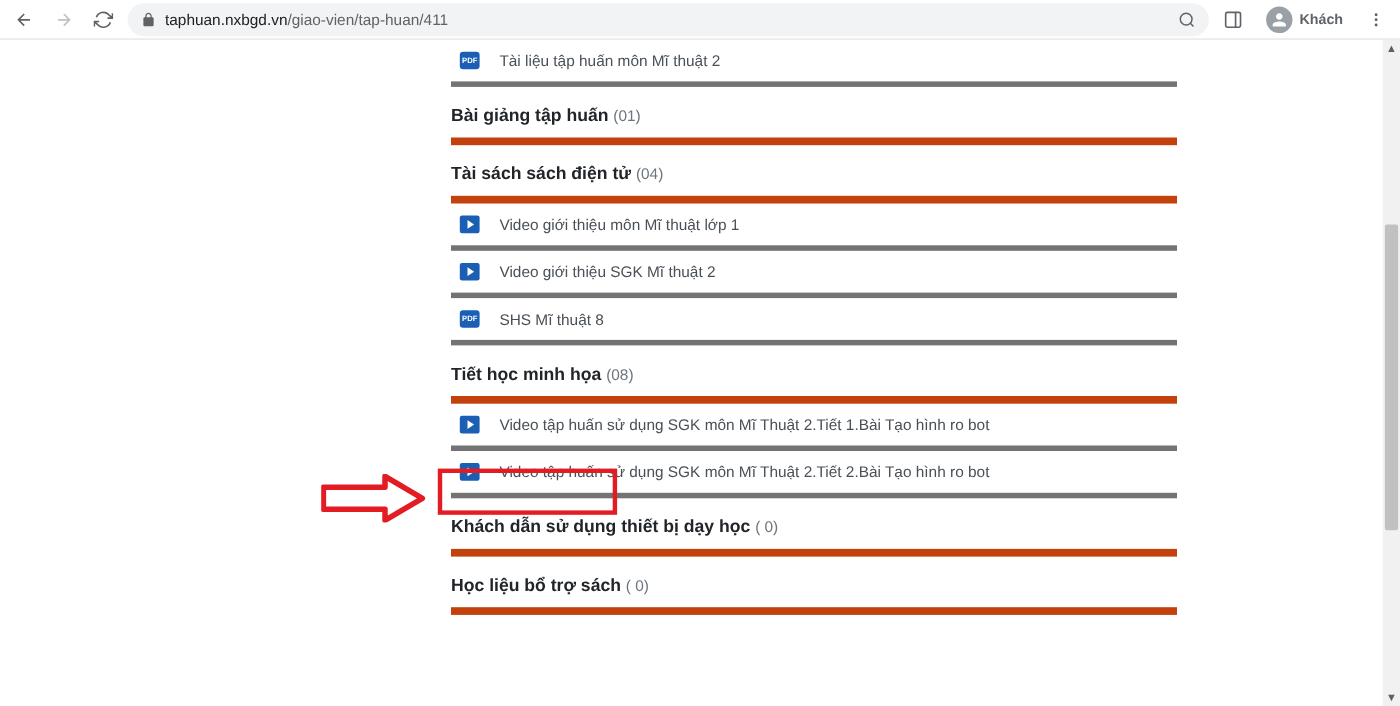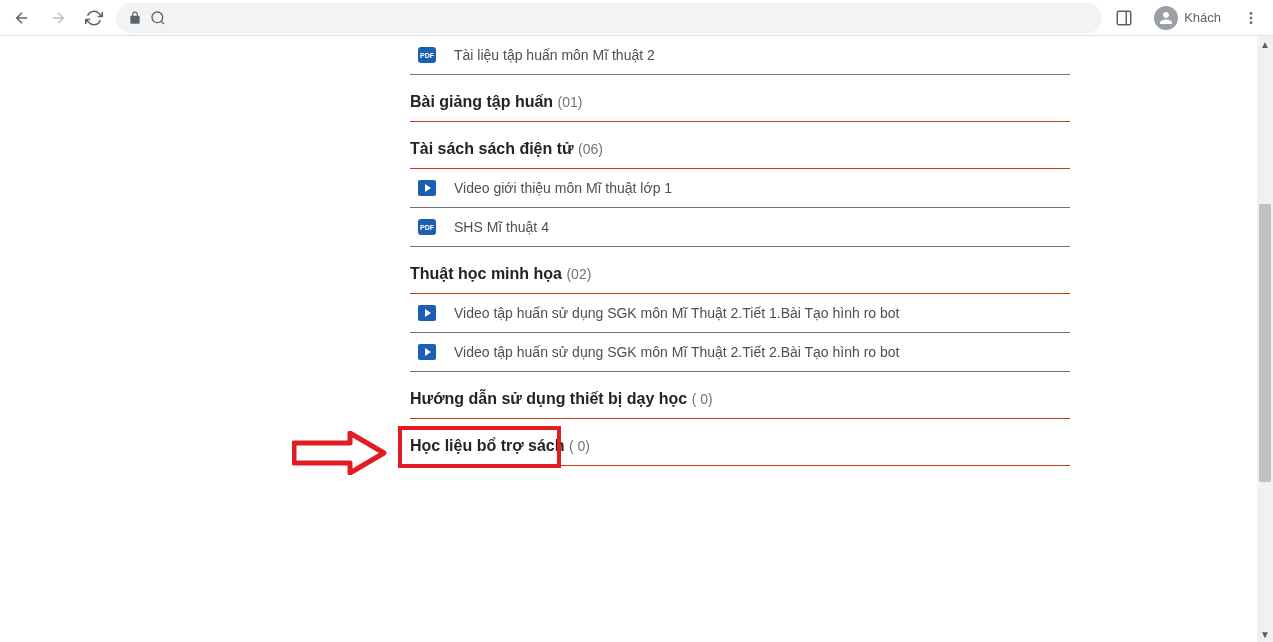--- a/index.html
+++ b/index.html
@@ -6,35 +6,35 @@
     body { font-family: Arial, sans-serif; background: #fff; width: 1273px; height: 642px; overflow: hidden; }
     
     .browser-toolbar { height: 36px; display: flex; align-items: center; padding: 0 8px; gap: 8px; background: #fff; border-bottom: 1px solid #e0e0e0; }
     .nav-btn { width: 28px; height: 28px; display: flex; align-items: center; justify-content: center; color: #5f6368; cursor: pointer; border-radius: 50%; }
     .nav-btn.disabled { color: #bdc1c6; }
     .address-bar { flex: 1; height: 30px; background: #f1f3f4; border-radius: 15px; display: flex; align-items: center; padding: 0 12px; gap: 8px; color: #5f6368; font-size: 14px; }
     .address-bar .url { color: #202124; flex: 1; }
     .address-bar .url .path { color: #5f6368; }
     .toolbar-right { display: flex; align-items: center; gap: 8px; }
     .toolbar-icon { width: 28px; height: 28px; display: flex; align-items: center; justify-content: center; color: #5f6368; cursor: pointer; }
-    .profile { display: flex; align-items: center; gap: 6px; padding: 4px 8px; border-radius: 4px; cursor: pointer; }
+    .profile { display: flex; align-items: center; gap: 6px; padding: 4px 8px; border-radius: 4px; cursor: pointer; font-weight: bold; }
     .profile-avatar { width: 24px; height: 24px; border-radius: 50%; background: #9aa0a6; display: flex; align-items: center; justify-content: center; }
     .profile-name { font-size: 13px; color: #5f6368; }
     
     .content-wrap { position: relative; height: 606px; overflow: hidden; }
     .scrollbar-track { position: absolute; right: 0; top: 0; width: 16px; height: 100%; background: #f1f1f1; }
     .scrollbar-thumb { position: absolute; right: 2px; width: 12px; background: #c1c1c1; border-radius: 2px; }
     .scroll-arrow { position: absolute; right: 0; width: 16px; height: 16px; display: flex; align-items: center; justify-content: center; color: #606060; font-size: 10px; }
     .scroll-arrow.up { top: 0; }
     .scroll-arrow.down { bottom: 0; }
     
     .main-content { margin-left: 410px; width: 660px; padding-top: 0; }
-    .section-title { font-size: 16px; font-weight: bold; color: #212529; padding: 18px 0 10px 0; border-bottom: 1px solid #c2410c; }
+    .section-title { font-size: 16px; font-weight: bold; color: #212529; padding: 18px 0 10px 0; border-bottom: 7px solid #c2410c; }
     .section-title .count { font-weight: normal; color: #6c757d; font-size: 14px; }
-    .item-row { display: flex; align-items: center; padding: 11px 0; border-bottom: 1px solid #737373; gap: 18px; cursor: pointer; }
+    .item-row { display: flex; align-items: center; padding: 11px 0; border-bottom: 5px solid #737373; gap: 18px; cursor: pointer; }
     .item-icon { width: 18px; height: 16px; display: flex; align-items: center; justify-content: center; flex-shrink: 0; margin-left: 8px; }
     .pdf-icon { background: #1a5fb4; border-radius: 3px; color: #fff; font-size: 7px; font-weight: bold; display: flex; align-items: center; justify-content: center; }
     .slide-icon { border: 2px solid #1a5fb4; border-radius: 2px; background: #fff; }
     .video-icon { background: #1a5fb4; border-radius: 2px; display: flex; align-items: center; justify-content: center; }
     .video-icon::after { content: ""; border-left: 6px solid #fff; border-top: 4px solid transparent; border-bottom: 4px solid transparent; margin-left: 2px; }
     .item-label { font-size: 14px; color: #495057; }
     
     .highlight-box { position: absolute; border: 4px solid #e31b23; pointer-events: none; }
     .arrow-annotation { position: absolute; pointer-events: none; }
   </style>
@@ -54,20 +54,23 @@
   </div>
   <div class="nav-btn">
     <svg width="18" height="18" viewBox="0 0 24 24" fill="none" stroke="currentColor" stroke-width="2">
         <path d="M23 4v6h-6M1 20v-6h6M3.51 9a9 9 0 0114.85-3.36L23 10M1 14l4.64 4.36A9 9 0 0020.49 15"></path>
       </svg>
   </div>
   <div class="address-bar">
     <svg width="14" height="14" viewBox="0 0 24 24" fill="currentColor">
         <path d="M18 8h-1V6c0-2.76-2.24-5-5-5S7 3.24 7 6v2H6c-1.1 0-2 .9-2 2v10c0 1.1.9 2 2 2h12c1.1 0 2-.9 2-2V10c0-1.1-.9-2-2-2zM9 6c0-1.66 1.34-3 3-3s3 1.34 3 3v2H9V6z"></path>
       </svg>
+    <span class="url">
+      <span>taphuan.nxbgd.vn</span><span class="path">/giao-vien/tap-huan/411</span>
+    </span>
     <svg width="16" height="16" viewBox="0 0 24 24" fill="none" stroke="currentColor" stroke-width="2">
         <circle cx="11" cy="11" r="8"></circle>
         <path d="M21 21l-4.35-4.35"></path>
       </svg>
   </div>
   <div class="toolbar-right">
     <div class="toolbar-icon">
       <svg width="18" height="18" viewBox="0 0 24 24" fill="none" stroke="currentColor" stroke-width="2">
           <rect x="3" y="3" width="18" height="18" rx="2"></rect>
           <line x1="15" y1="3" x2="15" y2="21"></line>
@@ -91,39 +94,43 @@
   </div>
 </div>
 
 <div class="content-wrap">
   <div class="main-content" id="main-content">
       <div class="item-row">
         <div class="item-icon pdf-icon">PDF</div>
         <span class="item-label">Tài liệu tập huấn môn Mĩ thuật 2</span>
       </div>
       <div class="section-title"><span>Bài giảng tập huấn </span><span class="count">(01)</span></div>
-      <div class="section-title"><span>Tài sách sách điện tử </span><span class="count">(06)</span></div>
+      <div class="section-title"><span>Tài sách sách điện tử </span><span class="count">(04)</span></div>
       <div class="item-row">
         <div class="item-icon video-icon"></div>
         <span class="item-label">Video giới thiệu môn Mĩ thuật lớp 1</span>
       </div>
       <div class="item-row">
+        <div class="item-icon video-icon"></div>
+        <span class="item-label">Video giới thiệu SGK Mĩ thuật 2</span>
+      </div>
+      <div class="item-row">
         <div class="item-icon pdf-icon">PDF</div>
-        <span class="item-label">SHS Mĩ thuật 4</span>
+        <span class="item-label">SHS Mĩ thuật 8</span>
       </div>
-      <div class="section-title"><span>Thuật học minh họa </span><span class="count">(02)</span></div>
+      <div class="section-title"><span>Tiết học minh họa </span><span class="count">(08)</span></div>
       <div class="item-row">
         <div class="item-icon video-icon"></div>
         <span class="item-label">Video tập huấn sử dụng SGK môn Mĩ Thuật 2.Tiết 1.Bài Tạo hình ro bot</span>
       </div>
       <div class="item-row">
         <div class="item-icon video-icon"></div>
         <span class="item-label">Video tập huấn sử dụng SGK môn Mĩ Thuật 2.Tiết 2.Bài Tạo hình ro bot</span>
       </div>
-      <div class="section-title"><span>Hướng dẫn sử dụng thiết bị dạy học </span><span class="count">( 0)</span></div>
+      <div class="section-title"><span>Khách dẫn sử dụng thiết bị dạy học </span><span class="count">( 0)</span></div>
       <div class="section-title"><span>Học liệu bổ trợ sách </span><span class="count">( 0)</span></div>
     </div>
 
   <div class="highlight-box" id="highlight-box" style="left: 398px; top: 390px; width: 163px; height: 42px;"></div>
   <div class="arrow-annotation" id="arrow-annot" style="left: 292px; top: 395px;">
     <svg width="95" height="44" viewBox="0 0 95 44">
       <path d="M 2 12 L 58 12 L 58 2 L 92 22 L 58 42 L 58 32 L 2 32 Z" fill="none" stroke="#e31b23" stroke-width="5" stroke-linejoin="round"></path>
     </svg>
   </div>
 

